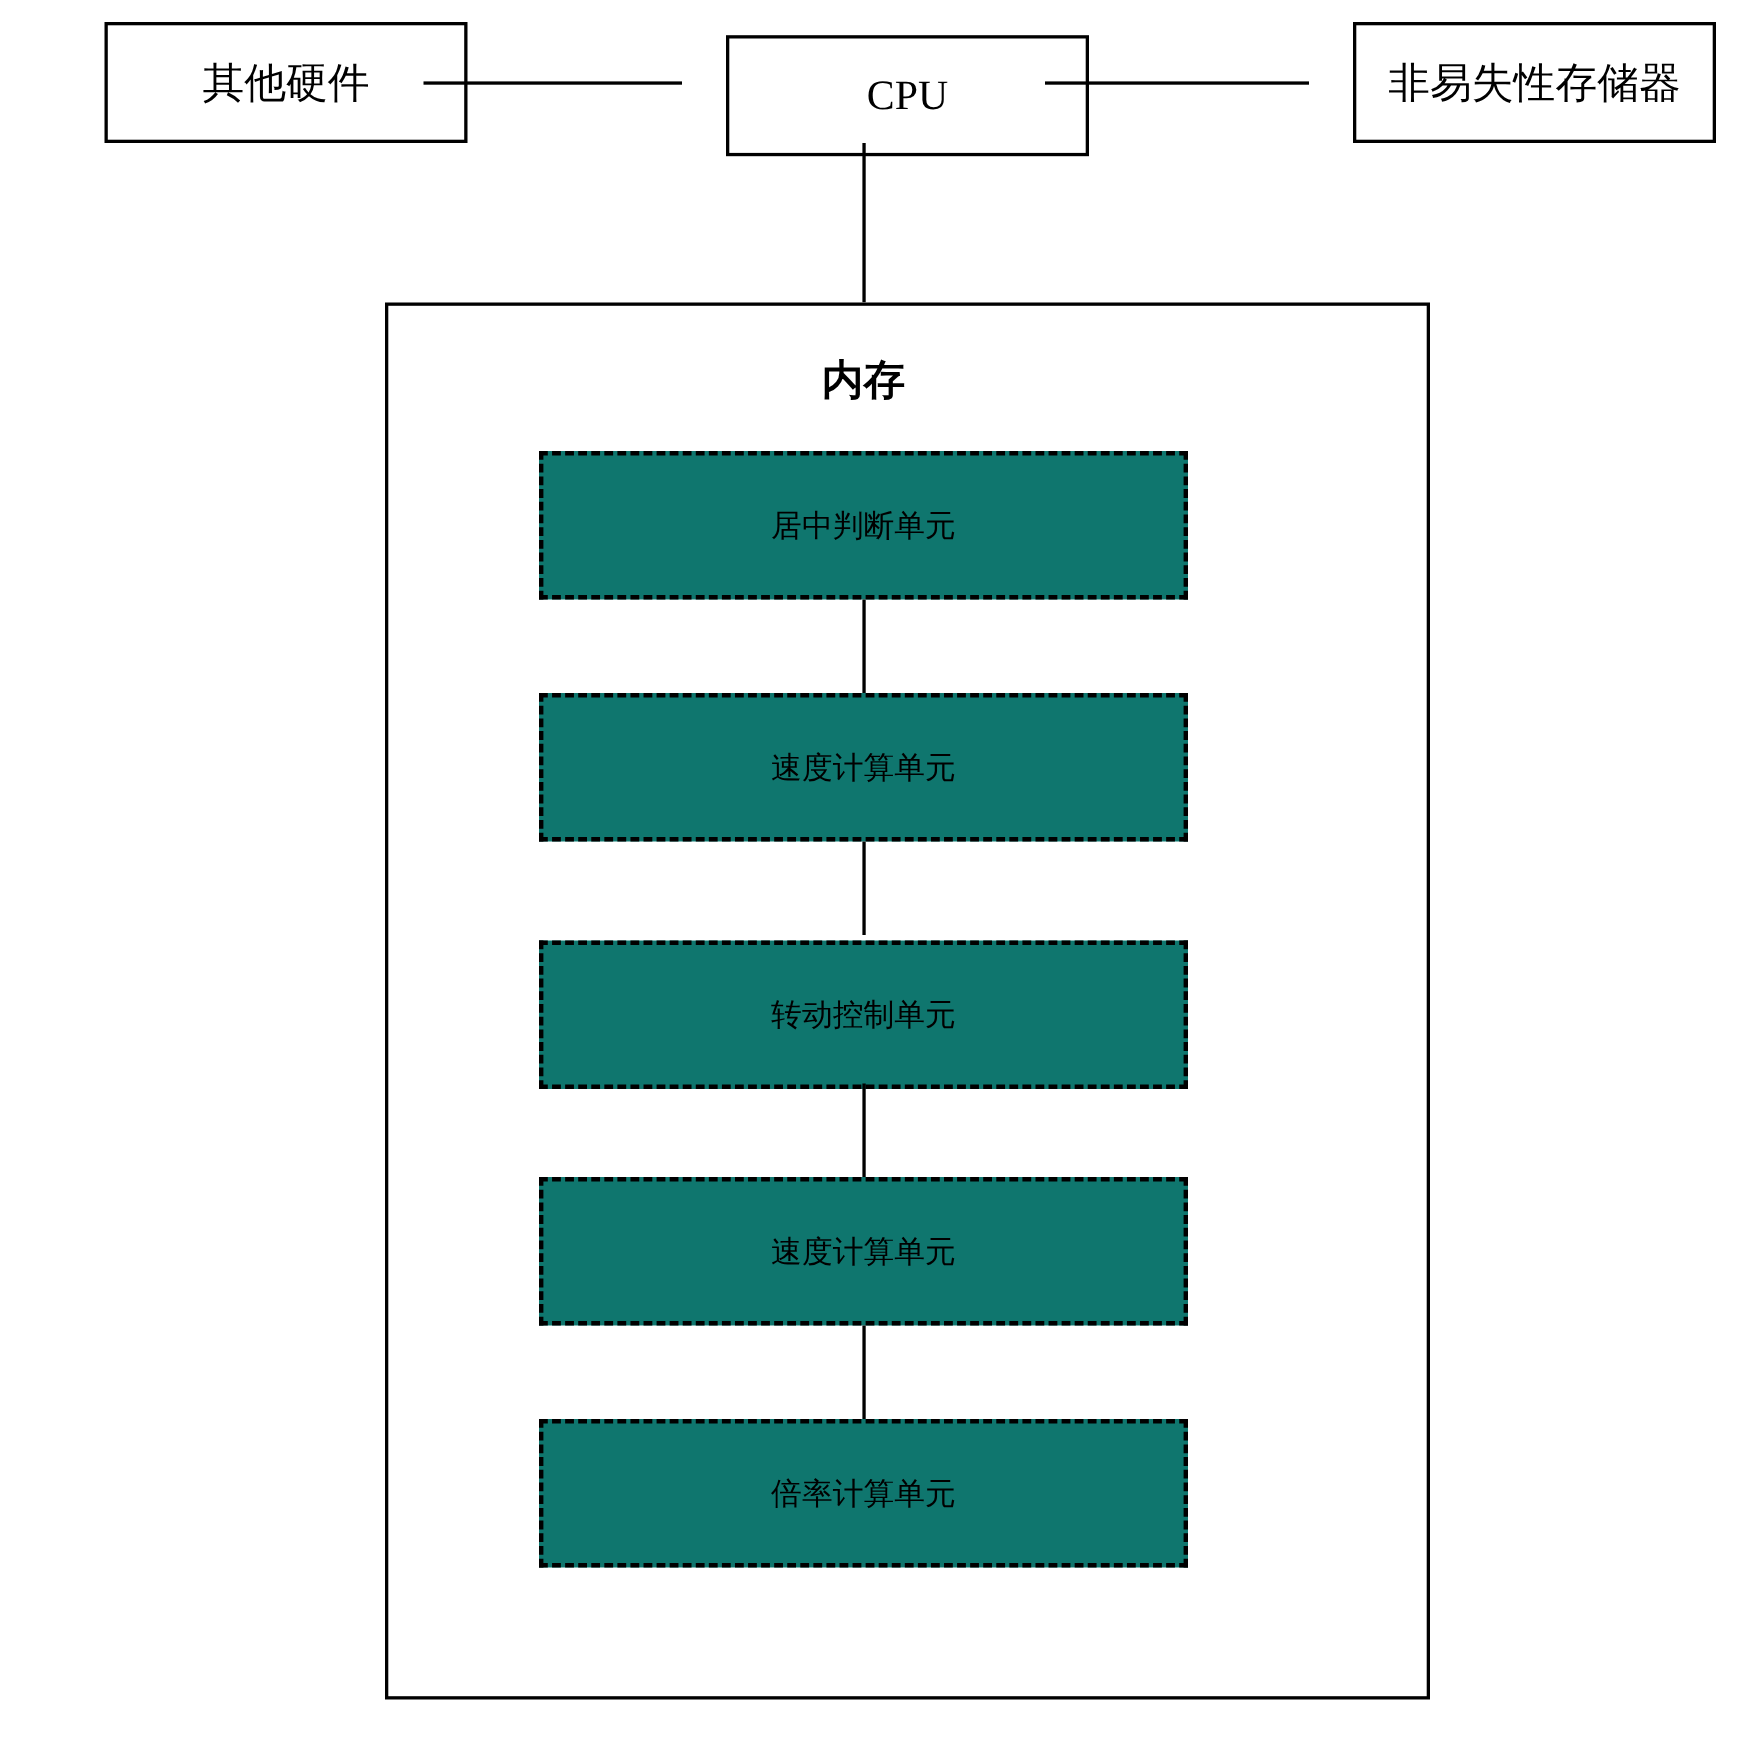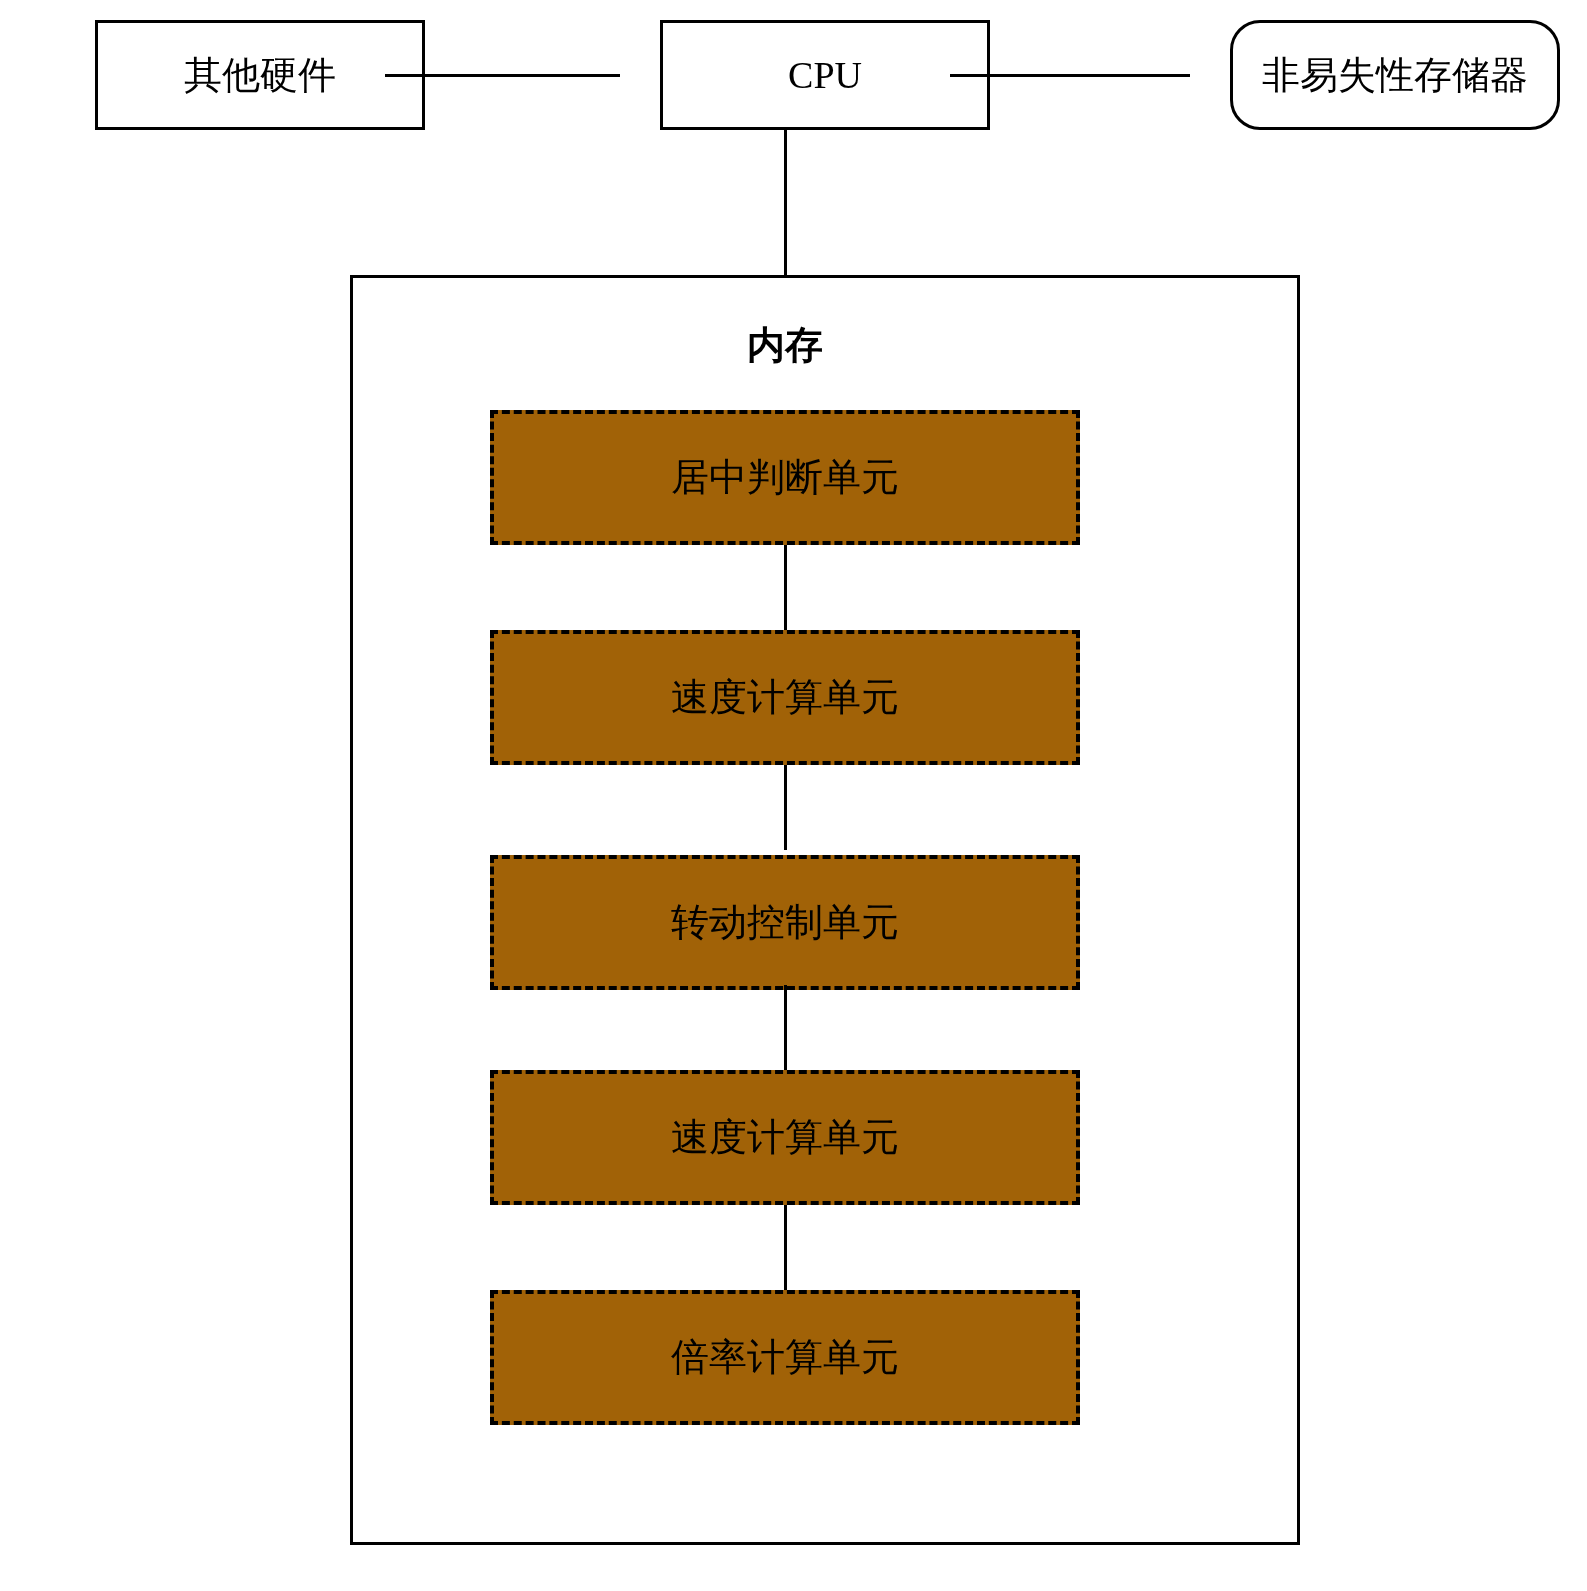--- a/index.html
+++ b/index.html
@@ -20,22 +20,22 @@
     background: #fff;
     box-sizing: border-box;
     margin-left: 40px;
   }
   .dashed-box {
     position: absolute;
     border: 4px dashed #000;
     display: flex;
     justify-content: center;
     align-items: center;
-    font-size: 38px;
-    background: #a16207;
+    font-size: 28px;
+    background: #0f766e;
     box-sizing: border-box;
     text-align: center;
   }
   .connector-h {
     position: absolute;
     border-top: 3px solid #000;
   }
   .connector-v {
     position: absolute;
     border-left: 3px solid #000;
@@ -46,25 +46,25 @@
     text-align: center;
   }
 </style>
 </head>
 <body>
 
 <div class="box" style="left:55px; top:20px; width:330px; height:110px;">
   <span>其他硬件</span>
 </div>
 
-<div class="box" style="left:620px; top:20px; width:330px; height:110px;">
+<div class="box" style="left:620px; top:32px; width:330px; height:110px;">
   <span>CPU</span>
 </div>
 
-<div class="box" style="left:1190px; top:20px; width:330px; height:110px;border-radius:30px;">
+<div class="box" style="left:1190px; top:20px; width:330px; height:110px;">
   <span>非易失性存储器</span>
 </div>
 
 <div class="connector-h" style="left:385px; top:74px; width:235px;"></div>
 <div class="connector-h" style="left:950px; top:74px; width:240px;"></div>
 
 <div class="connector-v" style="left:784px; top:130px; height:145px;"></div>
 
 <div class="box" style="left:310px; top:275px; width:950px; height:1270px; display:block;">
 </div>

